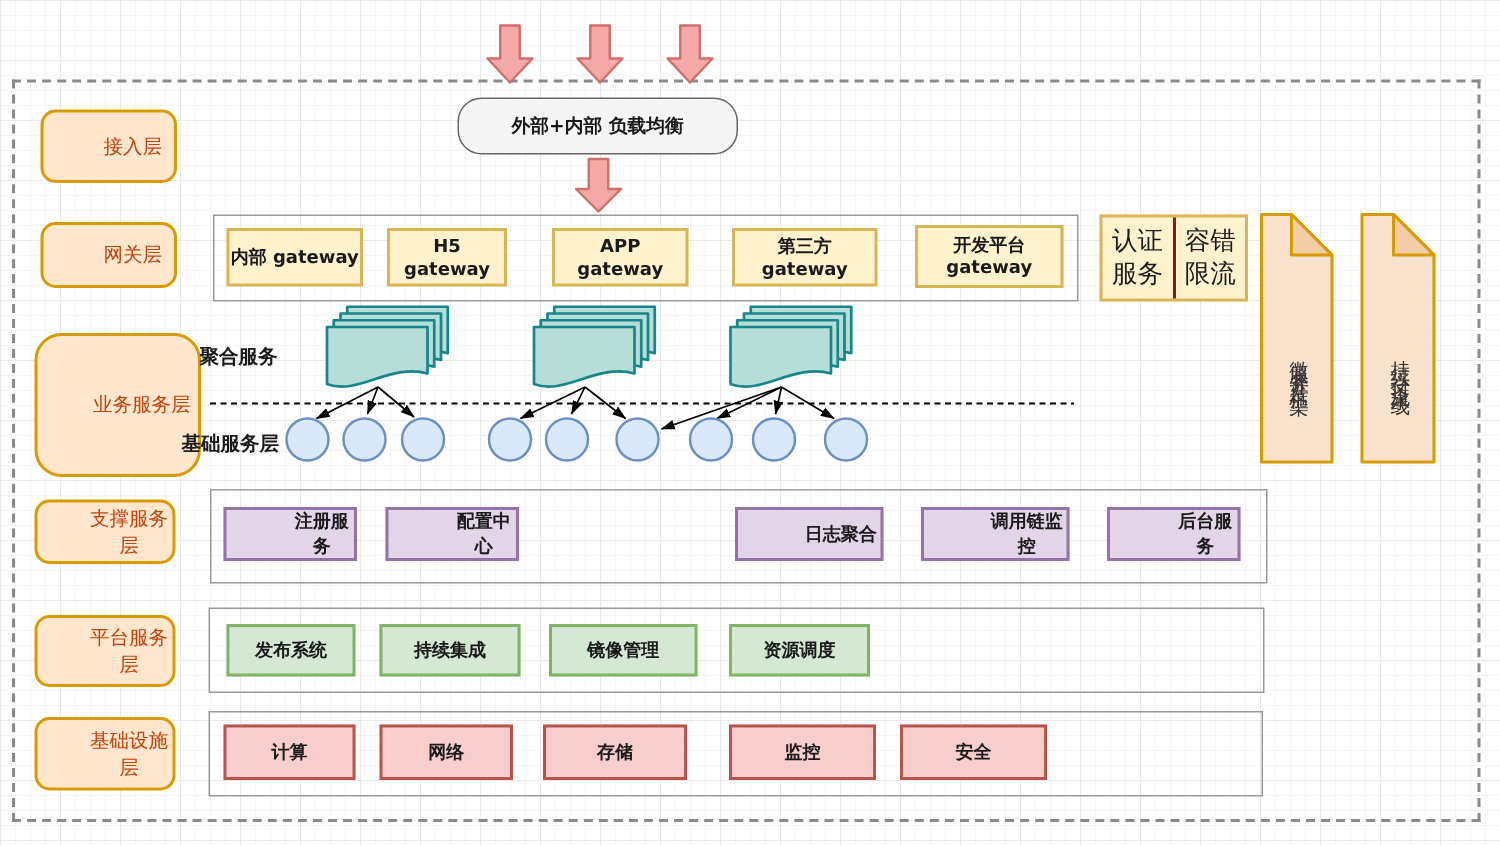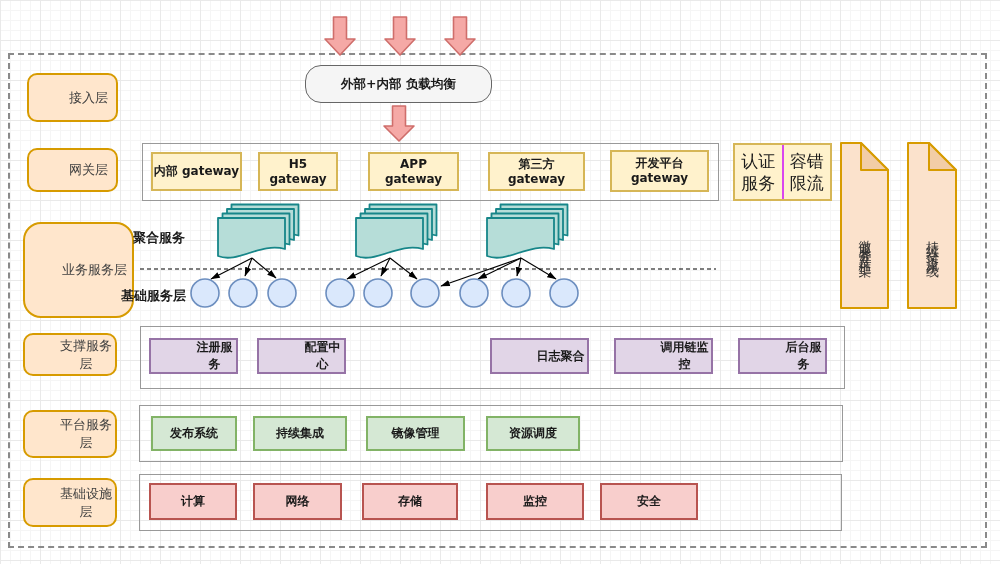--- a/index.html
+++ b/index.html
@@ -10,27 +10,27 @@
       linear-gradient(#e9e9e9 1px, transparent 1px),
       linear-gradient(90deg,#e9e9e9 1px, transparent 1px),
       linear-gradient(#f5f5f5 1px, transparent 1px),
       linear-gradient(90deg,#f5f5f5 1px, transparent 1px);
     background-size:40px 40px,40px 40px,10px 10px,10px 10px;}
   .abs{position:absolute;box-sizing:border-box;}
   .center{display:flex;align-items:center;justify-content:center;text-align:center;}
   .pre{white-space:pre-line;}
   .dashed-boundary{border:2px dashed #8a8a8a;background:transparent;z-index:1;}
   .layer-label{background:#ffe6cc;border:2px solid #d79b00;border-radius:10px;
-    font-size:13px;color:#404040;z-index:2;padding-left:32px;}
+    font-size:13px;color:#c2410c;z-index:2;padding-left:32px;}
   .container-frame{border:1px solid #999;background:transparent;z-index:2;}
   .lb-box{background:#f5f5f5;border:1px solid #666;font-size:12.5px;font-weight:bold;z-index:2;}
   .gw-box{background:#fff2cc;border:2px solid #d6b656;font-size:12px;font-weight:bold;z-index:2;line-height:1.25;}
   .addon-box{background:#fff2cc;border:2px solid #d6b656;z-index:2;display:flex;}
   .addon-cell{flex:1;font-size:17px;line-height:1.3;}
-  .addon-cell + .addon-cell{border-left:2px solid #d946ef;text-align:center;}
+  .addon-cell + .addon-cell{border-left:2px solid #7f1d1d;text-align:center;}
   .purple-box{background:#e1d5e7;border:2px solid #9673a6;font-size:12px;font-weight:bold;z-index:2;padding-left:42px;}
   .green-box{background:#d5e8d4;border:2px solid #82b366;font-size:12px;font-weight:bold;z-index:2;}
   .red-box{background:#f8cecc;border:2px solid #b85450;font-size:12px;font-weight:bold;z-index:2;}
   .flow-label{font-size:13px;font-weight:bold;z-index:2;}
   .banner-text{writing-mode:vertical-rl;text-orientation:upright;letter-spacing:4px;
     font-size:13px;color:#333;z-index:4;}
   #overlay{position:absolute;left:0;top:0;z-index:3;pointer-events:none;}
 </style>
 </head>
 <body>

